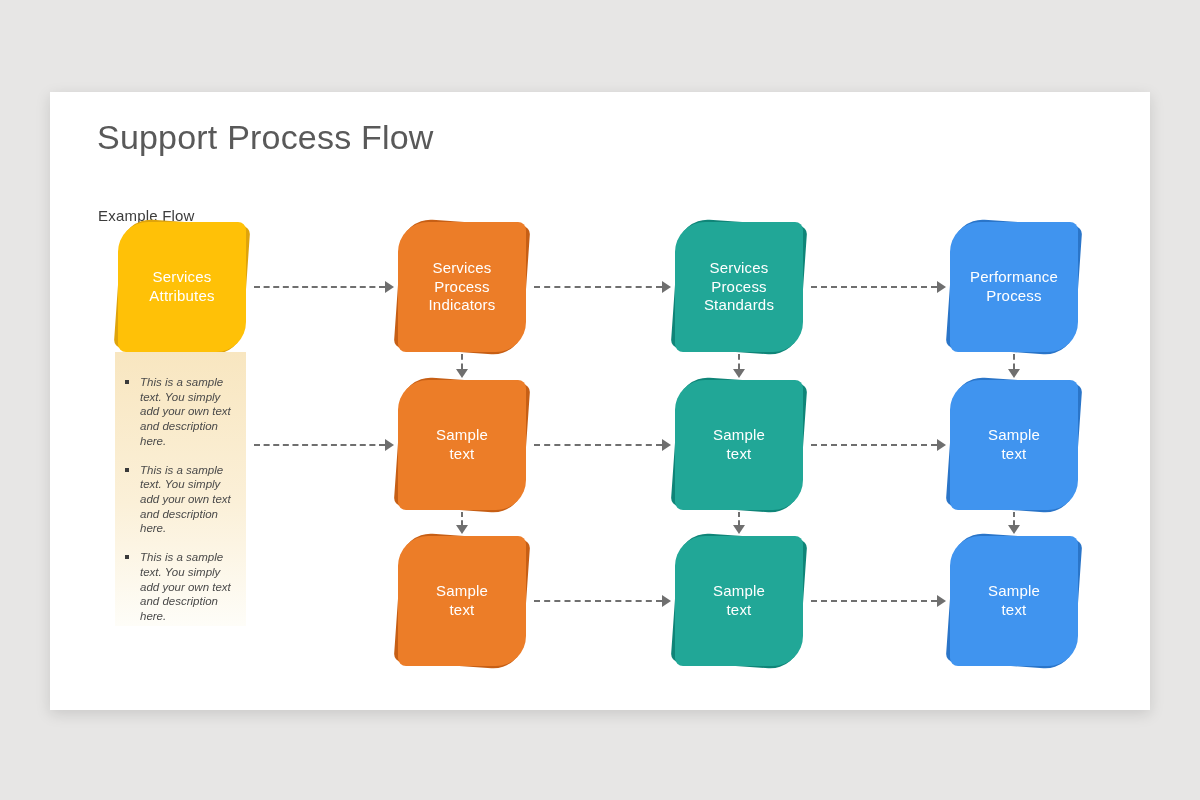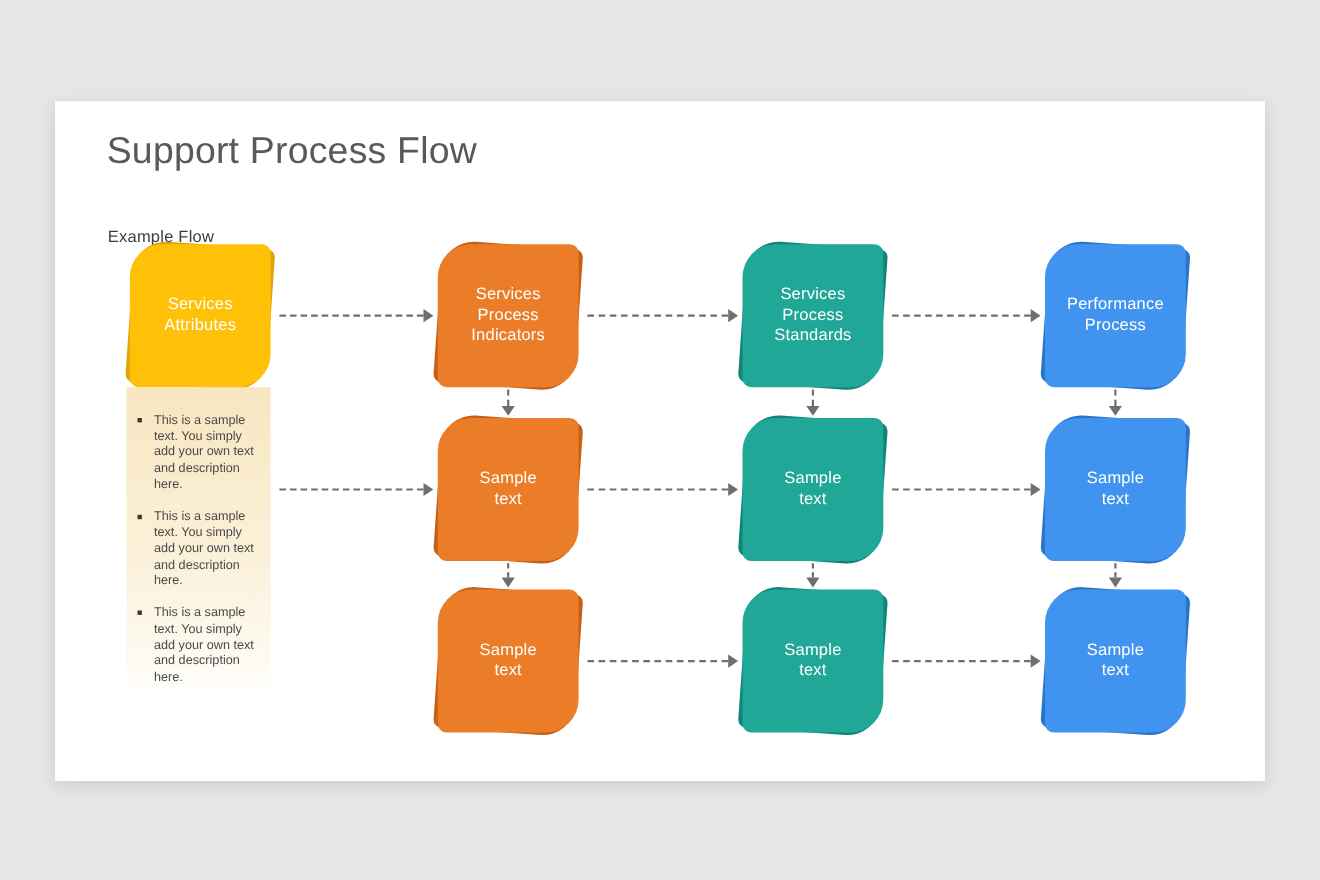--- a/index.html
+++ b/index.html
@@ -55,20 +55,21 @@
   .pos-r2c4 { left:900px; top:288px; }
   .pos-r3c2 { left:348px; top:444px; }
   .pos-r3c3 { left:625px; top:444px; }
   .pos-r3c4 { left:900px; top:444px; }
 
   
   .notes-panel {
     position:absolute; left:65px; top:260px; width:131px; height:274px;
     background:linear-gradient(180deg,#f8e6c0 0%, #fbf0d8 55%, #fefdf8 100%);
     padding:23px 8px 0 6px;
+    font-style:italic;
   }
   .notes-panel li {
     list-style:none; position:relative;
     padding-left:19px; margin-bottom:14px;
     font-size:11.5px; line-height:1.28; color:#4a4a4a;
   }
   .bullet-sq {
     position:absolute; left:4px; top:5px;
     width:4px; height:4px; background:#3a3a3a; display:block;
   }

